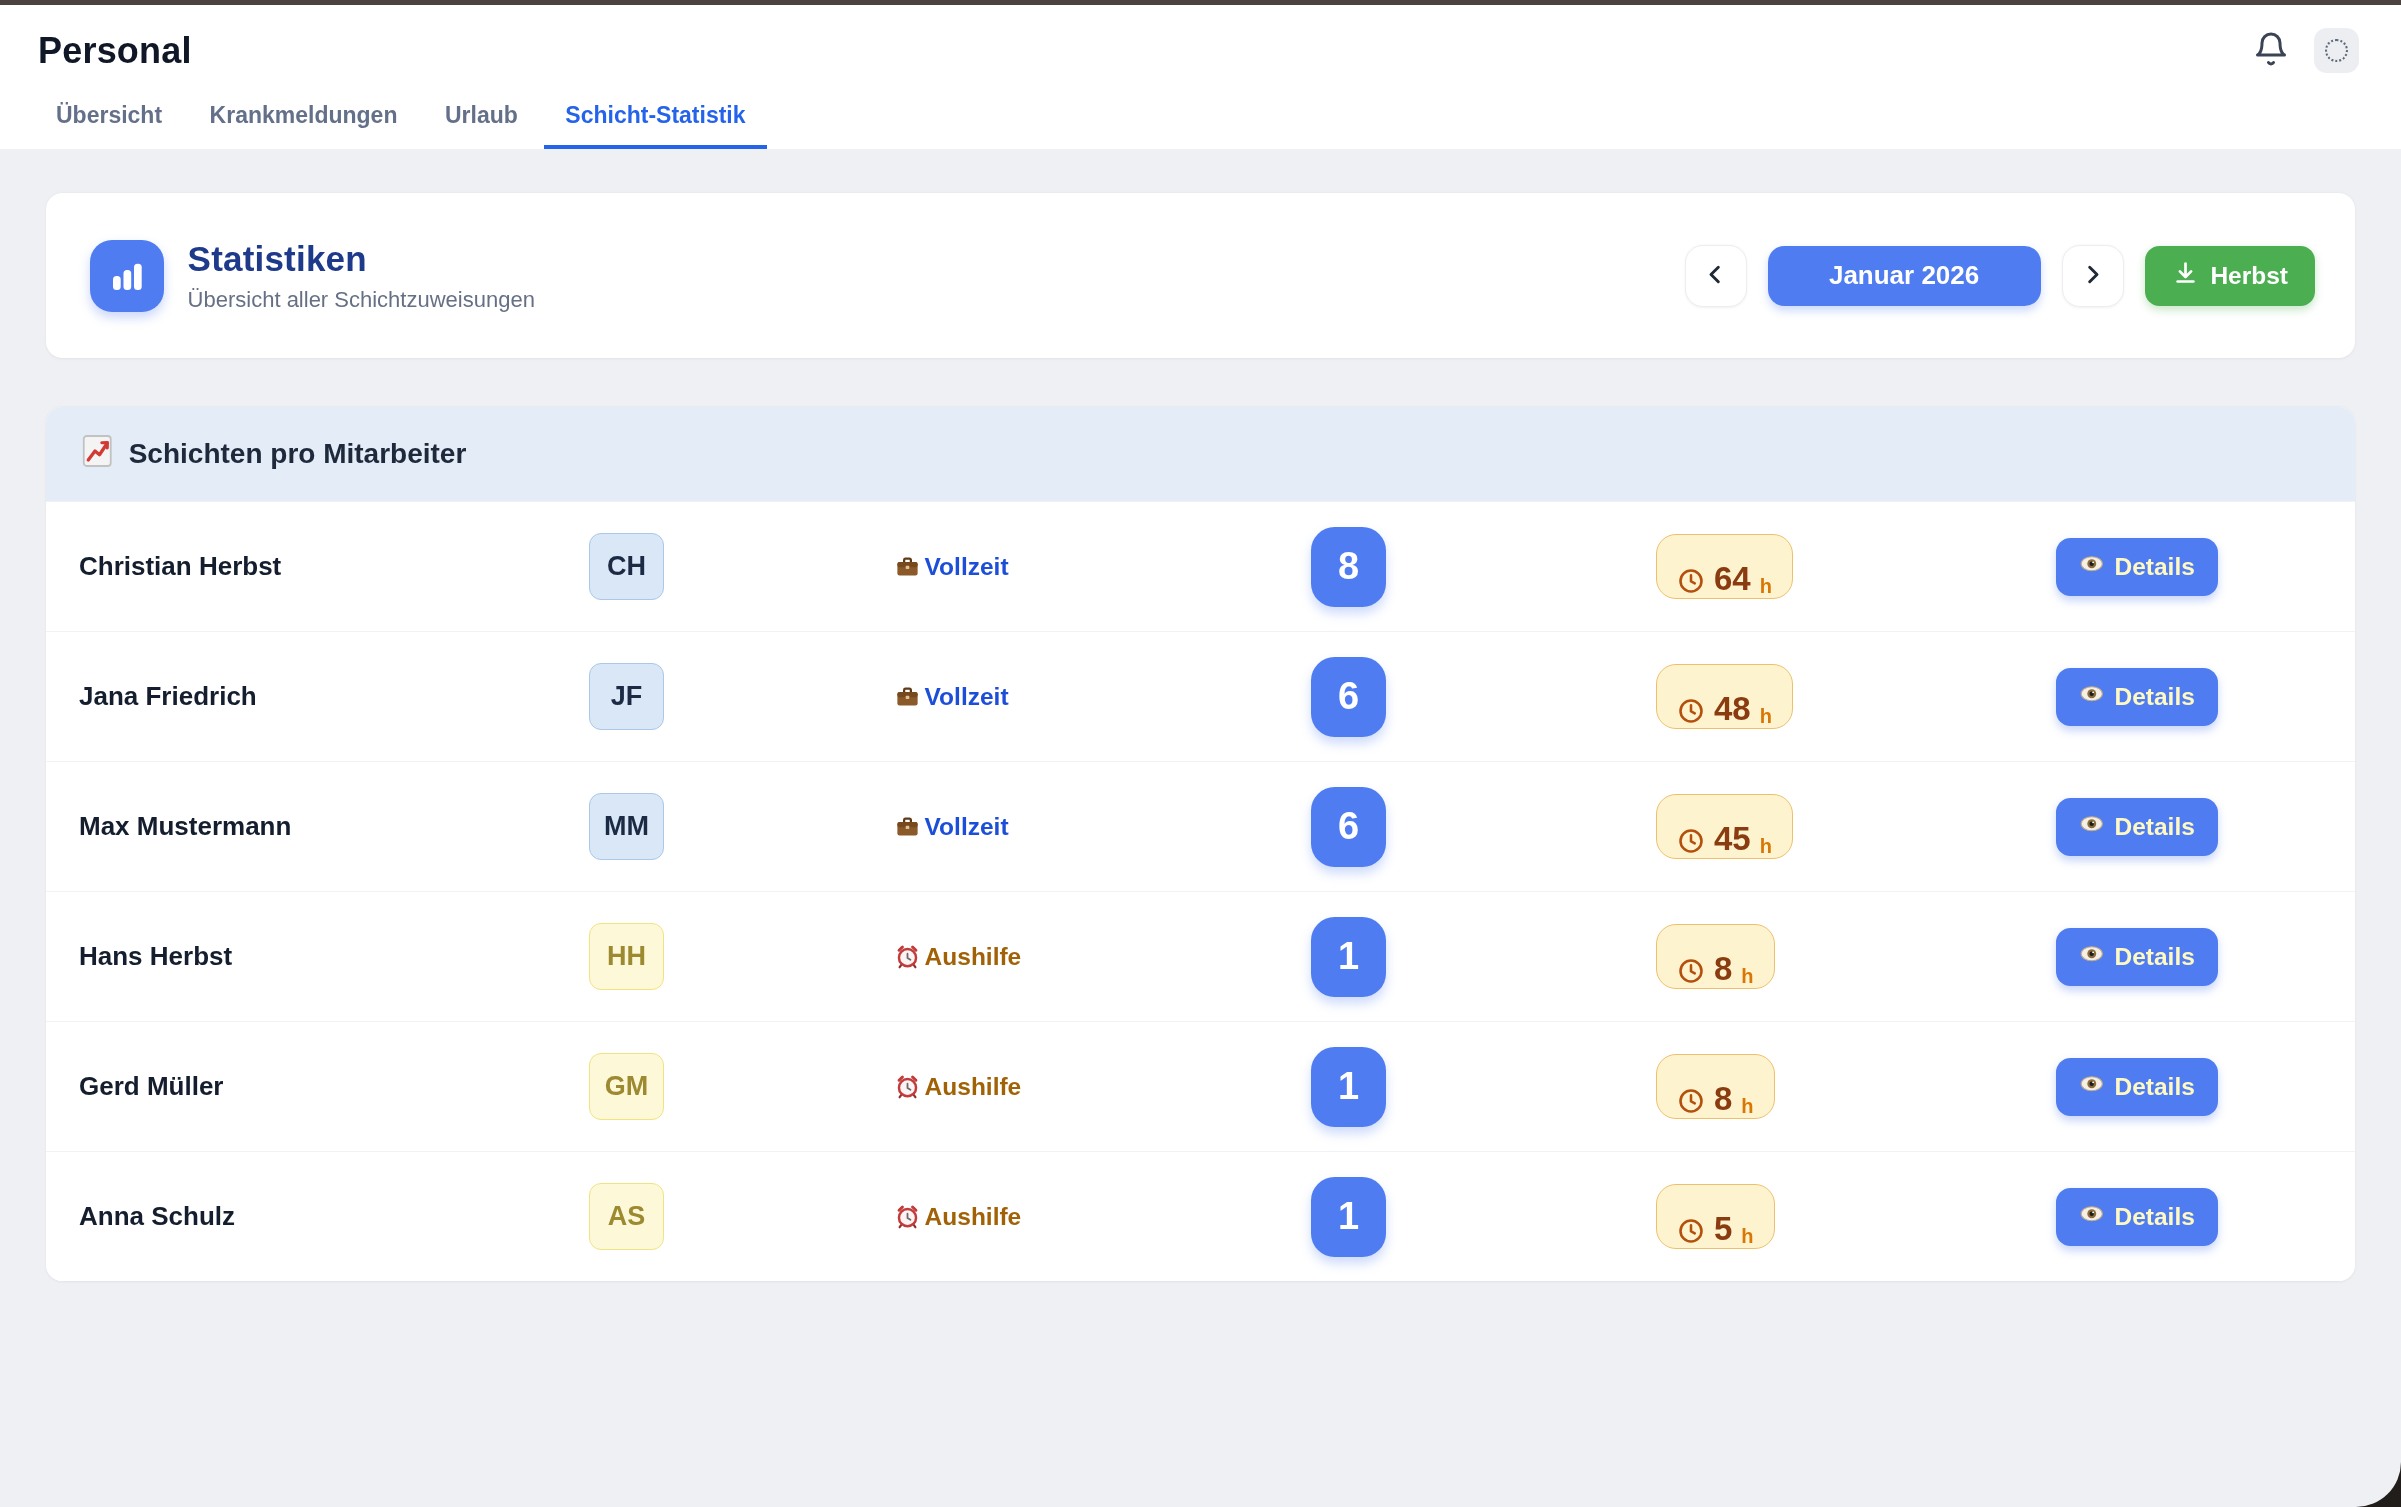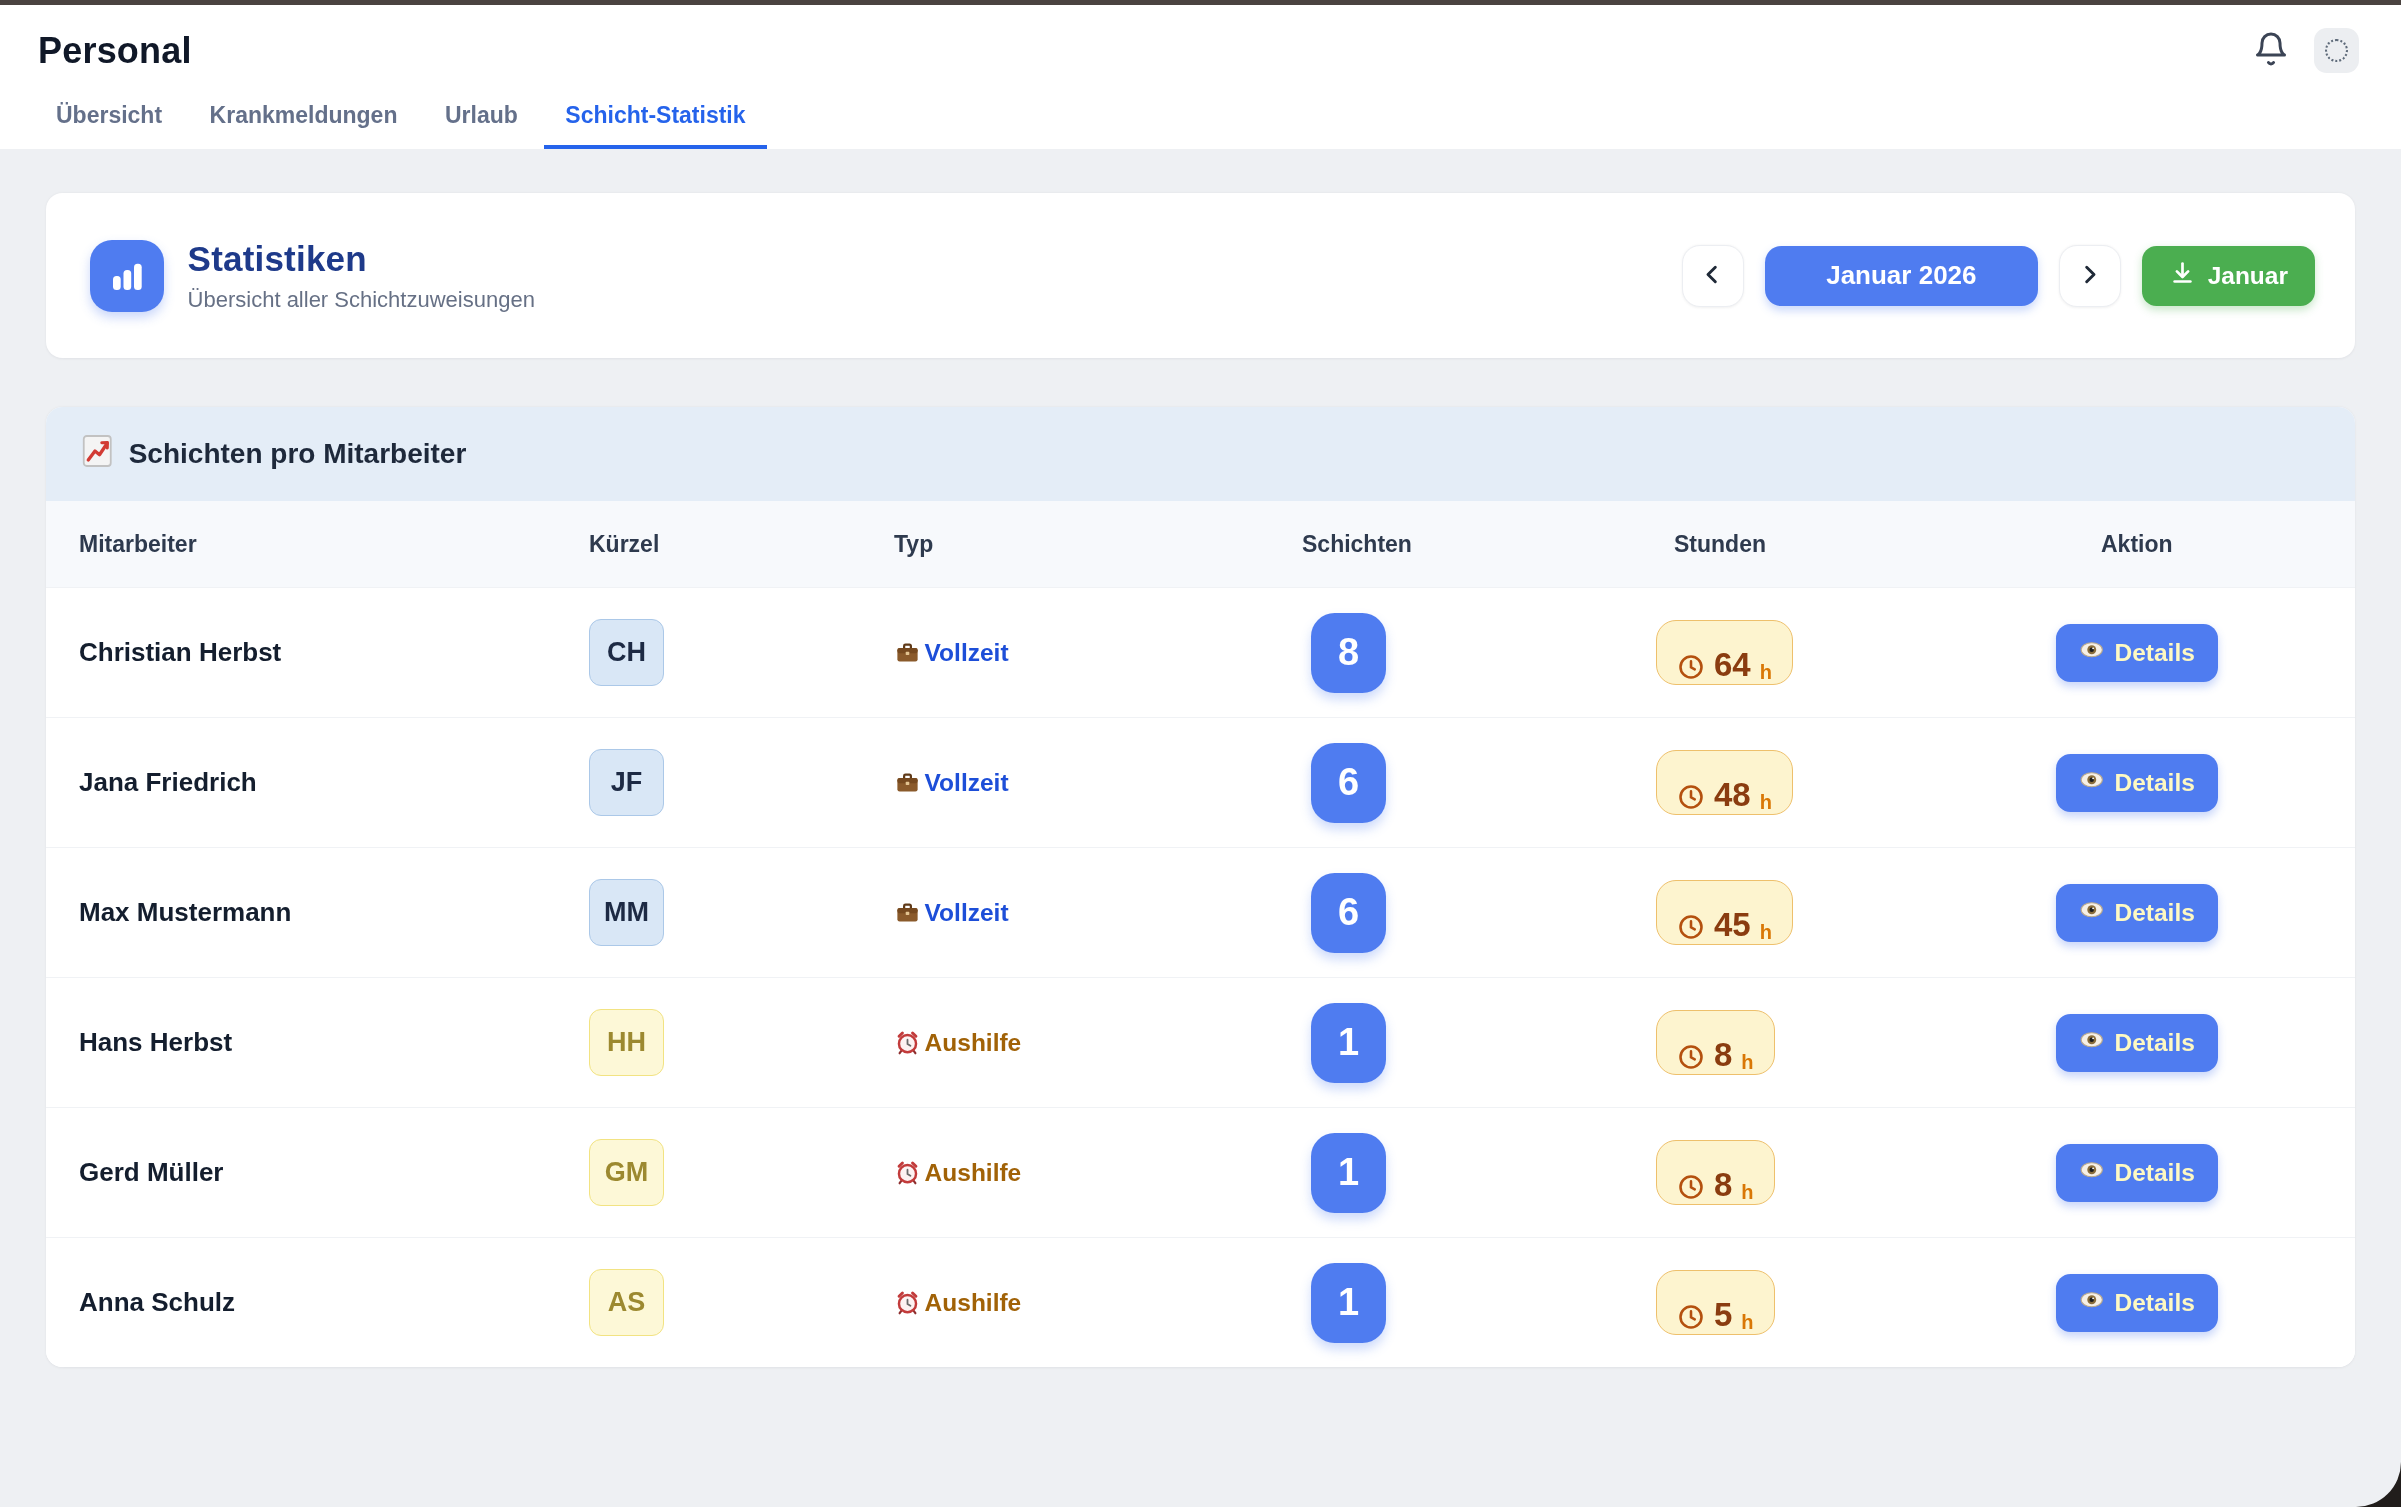--- a/index.html
+++ b/index.html
@@ -140,45 +140,37 @@
         </span>
       </button>
       <button class="export-btn">
         <span>
           <svg width="27" height="27" viewBox="0 0 24 24" fill="none" stroke="#ffffff" stroke-width="2.4" stroke-linecap="round" stroke-linejoin="round">
             <path d="M12 4v11"></path>
               <polyline points="7,11 12,16 17,11"></polyline>
               <path d="M5 20h14"></path>
           </svg>
         </span>
-        <span>Januar</span>
+        <span>Herbst</span>
       </button>
     </div>
   </section>
 
   <section class="card table-card">
     <div class="table-band">
       <span>
         <svg width="36" height="36" viewBox="0 0 24 24">
           <rect x="2.5" y="2" width="18" height="20" rx="2" fill="#f4f4f4" stroke="#c2c2c2" stroke-width="1.2"></rect>
           <polyline points="5.5,18 10,12 13,14.5 18,7" fill="none" stroke="#d23b34" stroke-width="2.2" stroke-linecap="round" stroke-linejoin="round"></polyline>
           <polyline points="14.5,6.5 18.3,6.3 18.2,10" fill="none" stroke="#d23b34" stroke-width="2" stroke-linecap="round" stroke-linejoin="round"></polyline>
         </svg>
       </span>
       <span>Schichten pro Mitarbeiter</span>
     </div>
 
-    <div class="thead">
-      <div>Mitarbeiter</div>
-      <div>Kürzel</div>
-      <div>Typ</div>
-      <div>Schichten</div>
-      <div>Stunden</div>
-      <div>Aktion</div>
-    </div>
 
     <div>
         <div class="trow vollzeit">
     <div class="emp-name">Christian Herbst</div>
     <div><span class="kbadge">CH</span></div>
     <div class="typ-cell">
       <span class="typ-icon briefcase">
         <svg width="27" height="27" viewBox="0 0 24 24">
           <path d="M9 8V6.2A1.2 1.2 0 0 1 10.2 5h3.6A1.2 1.2 0 0 1 15 6.2V8" fill="none" stroke="#5f3a18" stroke-width="2"></path>
           <rect x="3" y="8" width="18" height="12" rx="2" fill="#8a5a2b"></rect>

